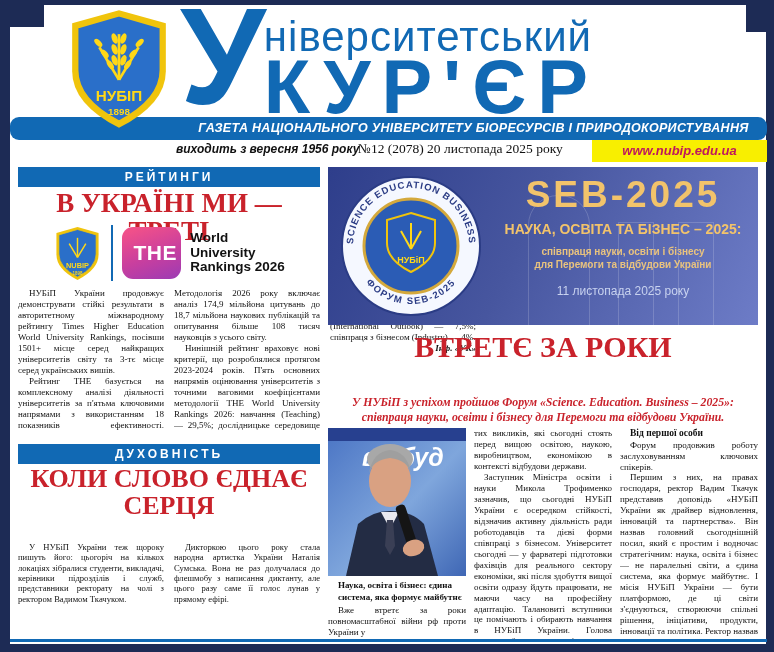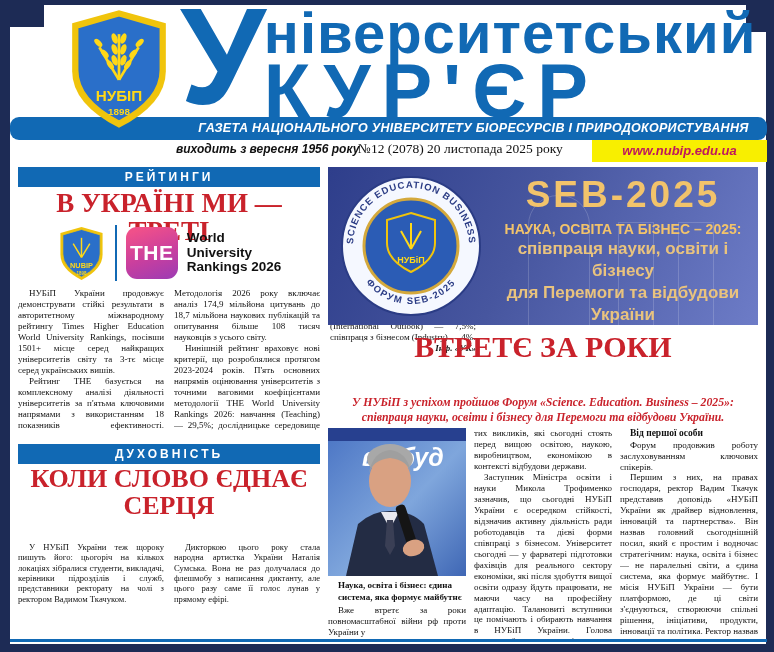--- a/index.html
+++ b/index.html
@@ -5,54 +5,54 @@
   html,body{margin:0;padding:0;}
   .page{position:relative;width:774px;height:652px;background:#fff;overflow:hidden;
         font-family:"Liberation Sans",sans-serif;}
   .abs{position:absolute;}
   
   .fr{position:absolute;background:#1d2b55;}
   
   .title-block{position:absolute;left:180px;top:4px;width:585px;display:flex;align-items:flex-start;color:#1169b4;}
   .big-u{font-size:138px;line-height:104px;font-weight:bold;letter-spacing:-4px;}
   .t-lines{display:flex;flex-direction:column;margin-left:2px;}
-  .t-line1{font-size:58px;font-weight:bold;line-height:1;margin-top:0;letter-spacing:1px;}
+  .t-line1{font-size:42px;font-weight:normal;line-height:1;margin-top:12px;letter-spacing:1px;}
   .t-line2{font-size:76px;font-weight:bold;line-height:1;margin-top:-9px;letter-spacing:11px;}
   .blue-band{position:absolute;left:10px;top:117px;width:757px;height:23px;background:#1169b4;
              color:#fff;font-weight:bold;font-style:italic;font-size:12.5px;line-height:23px;
              text-align:center;padding-left:170px;box-sizing:border-box;letter-spacing:.3px;border-radius:9px;}
   .since{position:absolute;left:176px;top:142px;font-weight:bold;font-style:italic;font-size:12px;color:#111;}
   .issue{position:absolute;left:358px;top:141px;font-family:"Liberation Serif",serif;font-size:13.5px;color:#111;}
   .site-box{position:absolute;left:592px;top:140px;width:175px;height:22px;background:#f8ef00;
             color:#be185d;font-weight:bold;font-style:italic;font-size:13px;line-height:22px;text-align:center;}
   
   .sec-bar{position:absolute;width:302px;height:20px;background:#1169b4;color:#fff;font-weight:bold;
            font-size:12px;line-height:20px;text-align:center;letter-spacing:3px;}
   .red-hl{position:absolute;width:302px;text-align:center;color:#c9222b;font-family:"Liberation Serif",serif;
           font-weight:bold;line-height:1.02;}
   .lede{color:#c9222b;font-family:"Liberation Serif",serif;font-weight:bold;font-style:italic;}
   
   .logos-row{position:absolute;left:18px;top:222px;width:302px;height:62px;display:flex;align-items:center;justify-content:center;gap:9px;}
   .vline{width:2px;height:56px;background:#1169b4;}
   .the-box{width:52px;height:52px;border-radius:11px;background:linear-gradient(160deg,#f0508a 10%,#c93f9e 55%,#9c3bb4 100%);
-           color:#fff;font-weight:bold;font-size:21px;display:flex;align-items:center;justify-content:center;letter-spacing:.5px;}
+           color:#fff;font-weight:bold;font-size:21px;display:flex;align-items:center;justify-content:center;letter-spacing:.5px;padding-left:7px;}
   .the-text{font-weight:bold;font-size:13.5px;line-height:1.08;color:#111;}
   
   .newsbody{position:absolute;column-count:2;column-gap:10px;font-family:"Liberation Serif",serif;
             text-align:justify;color:#111;}
   .newsbody p{margin:0;text-indent:11px;}
   .sig{text-align:right;font-weight:bold;font-style:italic;text-indent:0;}
   
   .banner{position:absolute;left:328px;top:167px;width:430px;height:158px;overflow:hidden;
           background:linear-gradient(115deg,#2e3e8b 0%,#47569f 45%,#6d7cc7 100%);}
   .arch{position:absolute;border:1px solid rgba(255,255,255,.17);}
   .banner-text{position:absolute;left:168px;top:8px;width:254px;text-align:center;}
   .seb-title{font-size:37px;font-weight:bold;color:#f2c36b;letter-spacing:3px;line-height:1.1;}
   .seb-sub{font-size:14px;font-weight:bold;color:#f2c36b;margin-top:5px;line-height:1.15;}
-  .seb-tag{font-size:17px;font-weight:bold;color:#e9c37e;line-height:1.3;margin-top:1px;}
+  .seb-tag{font-size:10px;font-weight:bold;color:#e9c37e;line-height:1.3;margin-top:8px;}
   .seb-date{font-size:12px;color:#c8d2ef;margin-top:13px;}
   .forum-hl{position:absolute;left:328px;top:331px;width:430px;text-align:center;color:#c9222b;
             font-family:"Liberation Serif",serif;font-weight:bold;font-size:30px;line-height:1.04;}
   .forum-lede{position:absolute;left:328px;top:395px;width:430px;text-align:center;font-size:11.8px;line-height:1.3;}
   .cols3{position:absolute;left:328px;top:428px;width:430px;height:214px;display:flex;gap:8px;overflow:hidden;}
   .col3{width:138px;flex:0 0 138px;font-family:"Liberation Serif",serif;font-size:9px;line-height:1.22;text-align:justify;color:#111;}
   .col3 p{margin:0;text-indent:10px;}
   .col3 p.noind{text-indent:0;}
   .photo{position:relative;width:138px;height:148px;overflow:hidden;background:#5b85cc;}
   .caption{font-weight:bold;font-size:9px;line-height:1.3;padding-left:10px;margin:4px 0 2px 0;text-align:left;}

